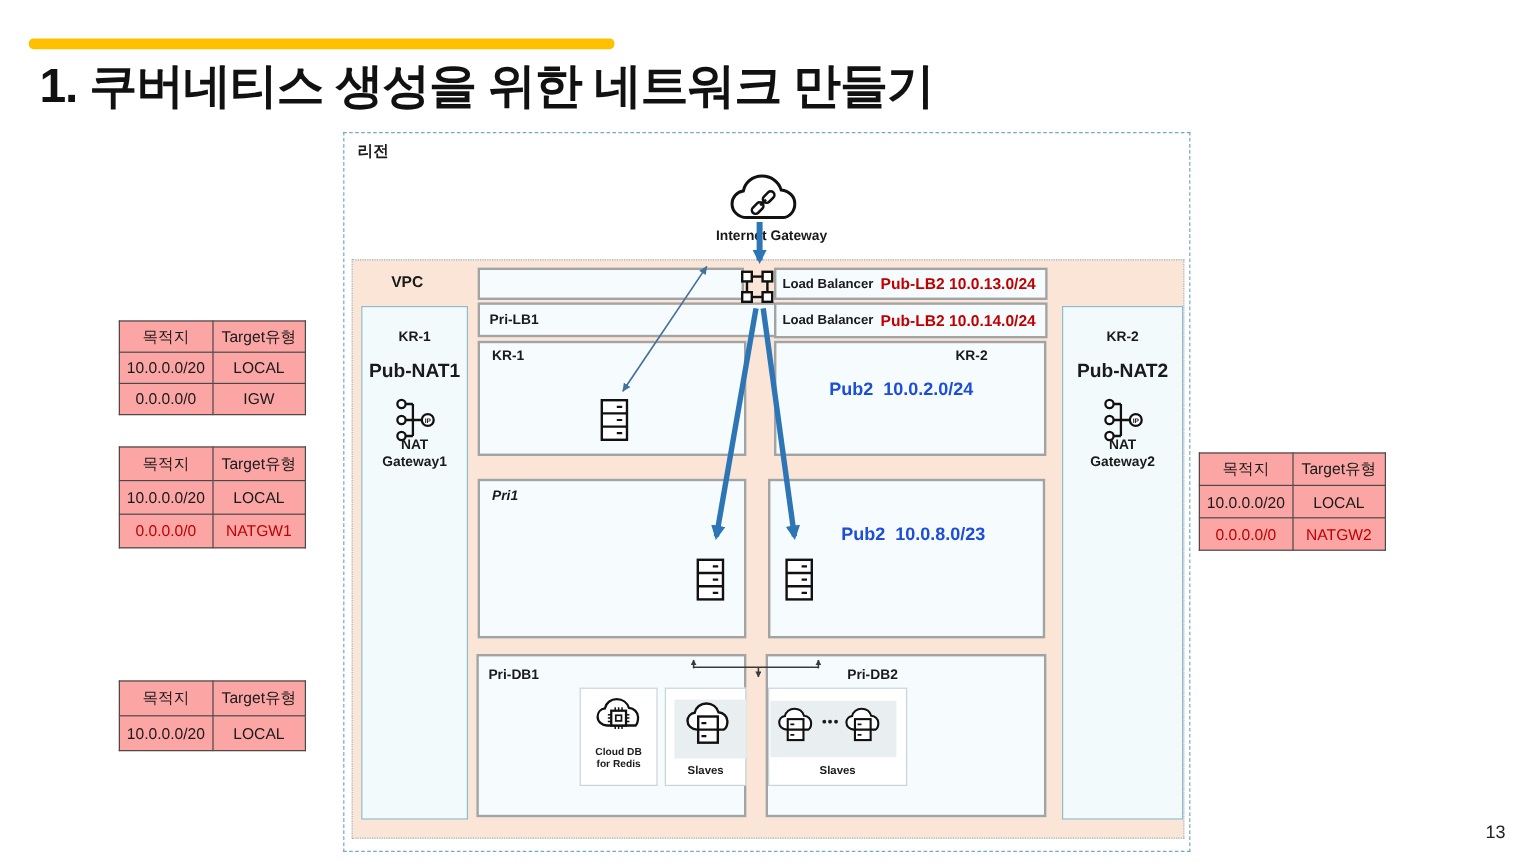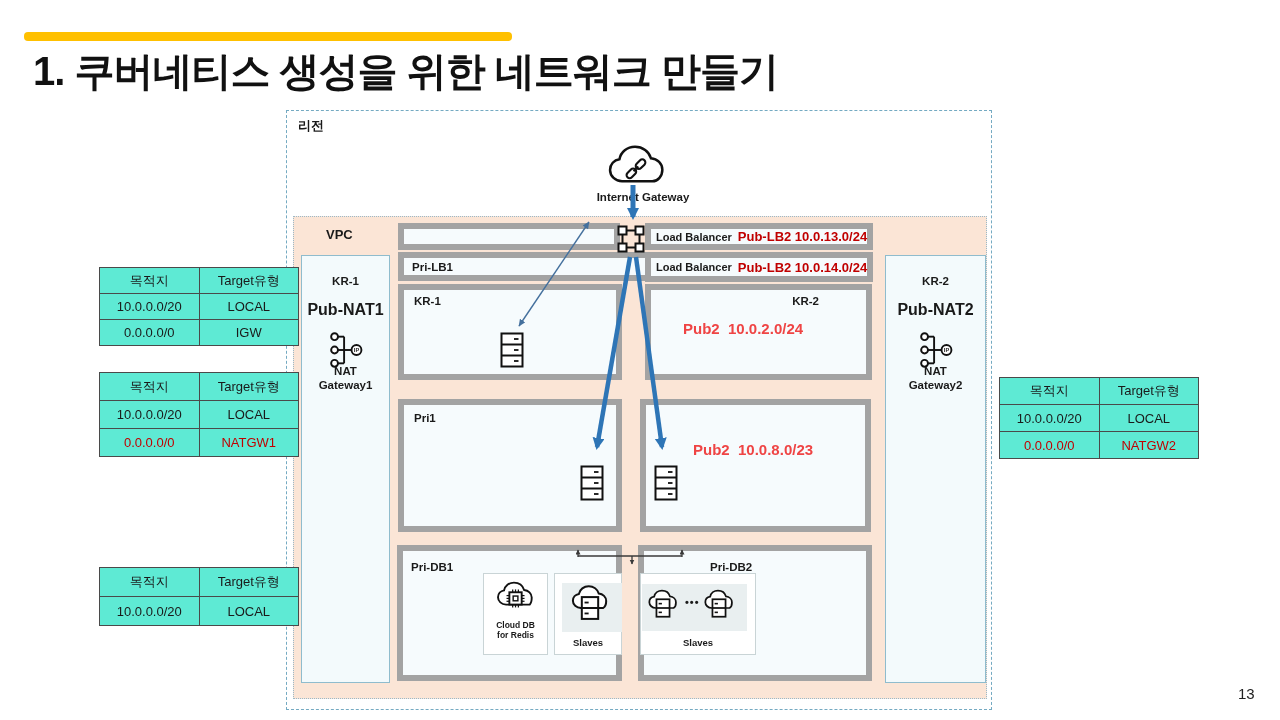--- a/index.html
+++ b/index.html
@@ -21,53 +21,53 @@
   
   .az{background:#f3fafc;border:1px solid #8fbccd;}
   .az-left{left:301px;top:255px;width:87px;height:426px;}
   .az-right{left:885px;top:255px;width:99px;height:426px;}
   .az .name{position:absolute;left:0;top:19px;width:100%;text-align:center;font-size:11.5px;font-weight:bold;}
   .az .subnet{position:absolute;left:0;top:45px;width:100%;text-align:center;font-size:16px;font-weight:bold;}
   .az .nat-icon{position:absolute;left:50%;top:74px;transform:translateX(-50%);}
   .az .gw{position:absolute;left:0;top:108px;width:100%;text-align:center;font-size:11.5px;font-weight:bold;white-space:pre-line;line-height:1.25;}
 
   
-  .snet{background:#f6fbfd;border:6px solid #a3a3a3;box-sizing:border-box;}
+  .snet{background:#f6fbfd;border:2px solid #a3a3a3;box-sizing:border-box;}
   .s1l{left:398px;top:223px;width:222px;height:27px;}
   .s2l{left:398px;top:252px;width:266px;height:29px;}
   .s1r{left:645px;top:223px;width:228px;height:27px;}
   .s2r{left:645px;top:252px;width:228px;height:30px;}
   .striplabel{position:absolute;left:8px;top:50%;transform:translateY(-50%);font-size:11.5px;font-weight:bold;}
   .lbrow{display:flex;align-items:center;}
   .lbrow .lbl{font-size:11px;font-weight:bold;margin-left:5px;white-space:nowrap;}
   .lbrow .cidr{font-size:13px;font-weight:bold;color:#c00000;margin-left:6px;white-space:pre;}
 
   .boxlabel{position:absolute;font-size:11.5px;font-weight:bold;}
   .kr1box{left:398px;top:284px;width:224px;height:96px;}
   .kr2box{left:645px;top:284px;width:227px;height:96px;}
   .pri1box{left:398px;top:399px;width:224px;height:133px;}
   .pub2box{left:640px;top:399px;width:231px;height:133px;}
-  .redcidr{position:absolute;font-size:15px;font-weight:bold;color:#ef4444;white-space:pre;}
+  .redcidr{position:absolute;font-size:15px;font-weight:bold;color:#1d4ed8;white-space:pre;margin-left:12px;}
 
   .pridb1{left:397px;top:545px;width:225px;height:136px;}
   .pridb2{left:638px;top:545px;width:234px;height:136px;}
   .innerbox{position:absolute;background:#ffffff;border:1px solid #c9d4d6;box-sizing:border-box;}
   .redisbox{left:483px;top:573px;width:65px;height:82px;text-align:center;}
   .redisbox .lbl{font-size:8.5px;font-weight:bold;white-space:pre-line;line-height:1.2;margin-top:1px;}
   .masterbox{left:554px;top:573px;width:68px;height:82px;}
   .slavesbox{left:640px;top:573px;width:116px;height:82px;}
   .graypanel{position:absolute;background:#e9eff0;}
   .m-panel{left:7px;top:9px;width:60px;height:49px;}
   .s-panel{left:1px;top:10px;width:105px;height:47px;}
   .unitlabel{position:absolute;left:0;bottom:6px;width:100%;text-align:center;font-size:9.5px;font-weight:bold;}
   .footerlabel{position:absolute;font-size:12.5px;font-weight:bold;text-align:center;width:85px;}
   .dots{position:absolute;font-size:11px;font-weight:bold;letter-spacing:1px;color:#1a1a1a;}
 
   
-  table.rt{position:absolute;border-collapse:collapse;background:#5eead4;table-layout:fixed;width:200px;}
+  table.rt{position:absolute;border-collapse:collapse;background:#fca5a5;table-layout:fixed;width:156px;}
   table.rt td{border:1px solid #4a4a4a;text-align:center;vertical-align:middle;font-size:13px;padding:0;}
   .t1{left:99px;top:267px;} .t1 tr{height:26px;}
   .t2{left:99px;top:372px;} .t2 tr{height:28px;}
   .t3{left:99px;top:567px;} .t3 tr{height:29px;}
   .t4{left:999px;top:377px;} .t4 tr{height:27px;}
   td.red{color:#c00000;}
 
   
   .overlay{left:0;top:0;width:1280px;height:720px;pointer-events:none;z-index:60;}
   .igw-icon{left:606px;top:140px;}
@@ -165,21 +165,21 @@
 </svg>
 
 <div class="abs snet kr1box z3">
   <span class="boxlabel" style="left:10px;top:5px;">KR-1</span>
 </div>
 <div class="abs snet kr2box z3">
   <span class="boxlabel" style="right:47px;top:5px;">KR-2</span>
   <span class="redcidr" style="left:32px;top:30px;">Pub2  10.0.2.0/24</span>
 </div>
 <div class="abs snet pri1box z3">
-  <span class="boxlabel" style="left:10px;top:7px;">Pri1</span>
+  <span class="boxlabel" style="left:10px;top:7px;font-style:italic;">Pri1</span>
 </div>
 <div class="abs snet pub2box z3">
   <span class="redcidr" style="left:47px;top:36px;">Pub2  10.0.8.0/23</span>
 </div>
 
 <svg class="abs srv1 z4" width="24" height="36" viewBox="0 0 24 36">
   <rect x="1.5" y="1.5" width="21" height="33" fill="#fff" stroke="#111" stroke-width="2"></rect>
   <line x1="1.5" y1="12.5" x2="22.5" y2="12.5" stroke="#111" stroke-width="2"></line>
   <line x1="1.5" y1="23.5" x2="22.5" y2="23.5" stroke="#111" stroke-width="2"></line>
   <g stroke="#111" stroke-width="1.8">

